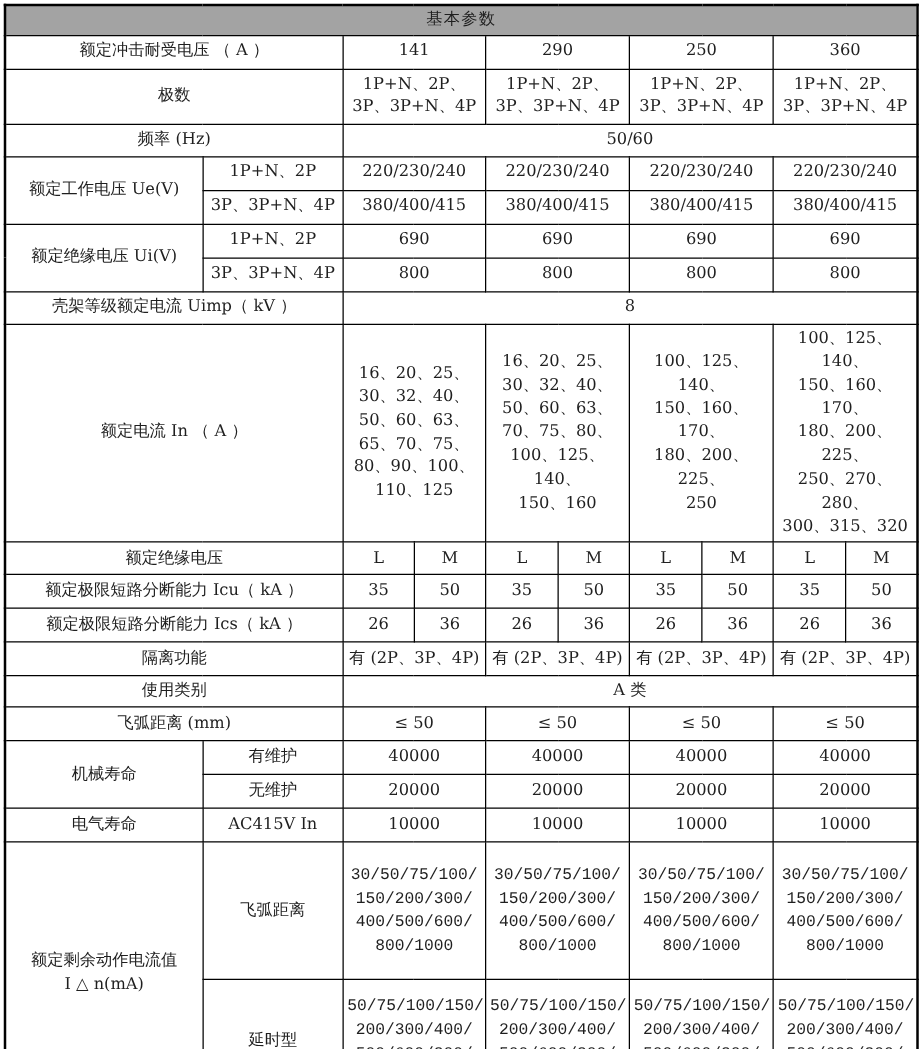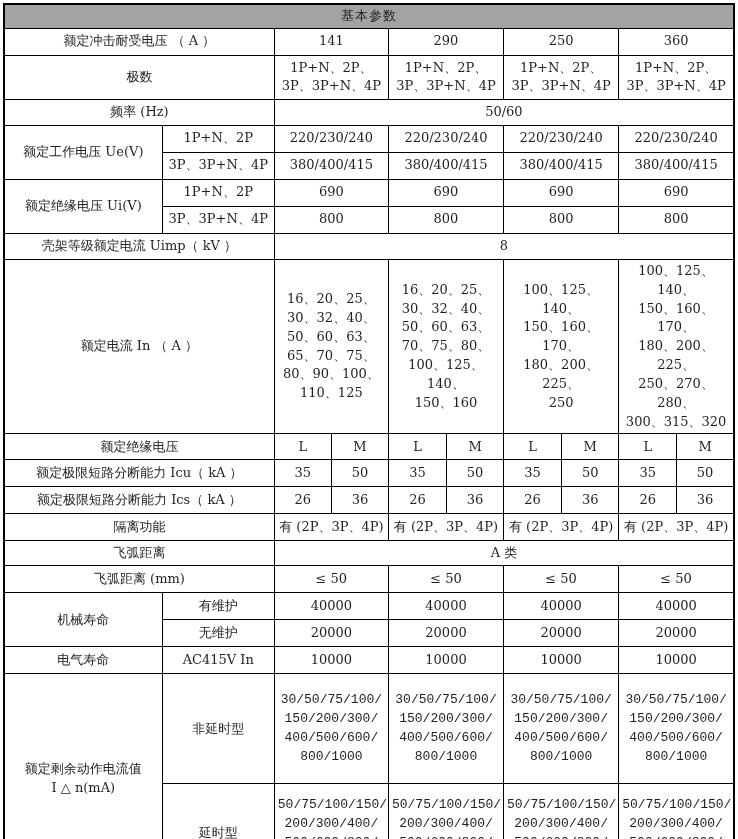--- a/index.html
+++ b/index.html
@@ -201,21 +201,21 @@
 
       <tr class="r27">
         <td colspan="2">隔离功能</td>
         <td colspan="2">有 (2P、3P、4P)</td>
         <td colspan="2">有 (2P、3P、4P)</td>
         <td colspan="2">有 (2P、3P、4P)</td>
         <td colspan="2">有 (2P、3P、4P)</td>
       </tr>
 
       <tr class="r25">
-        <td colspan="2">飞弧距离</td>
+        <td colspan="2">使用类别</td>
         <td colspan="8">A 类</td>
       </tr>
 
       <tr class="r27">
         <td colspan="2">飞弧距离 (mm)</td>
         <td colspan="2">≤ 50</td>
         <td colspan="2">≤ 50</td>
         <td colspan="2">≤ 50</td>
         <td colspan="2">≤ 50</td>
       </tr>
@@ -241,21 +241,21 @@
         <td>AC415V In</td>
         <td colspan="2">10000</td>
         <td colspan="2">10000</td>
         <td colspan="2">10000</td>
         <td colspan="2">10000</td>
       </tr>
 
       <tr class="r110">
         <td rowspan="2">额定剩余动作电流值
 I △ n(mA)</td>
-        <td>非延时型</td>
+        <td>飞弧距离</td>
         <td colspan="2" class="spread">30/50/75/100/
 150/200/300/
 400/500/600/
 800/1000</td>
         <td colspan="2" class="spread">30/50/75/100/
 150/200/300/
 400/500/600/
 800/1000</td>
         <td colspan="2" class="spread">30/50/75/100/
 150/200/300/

